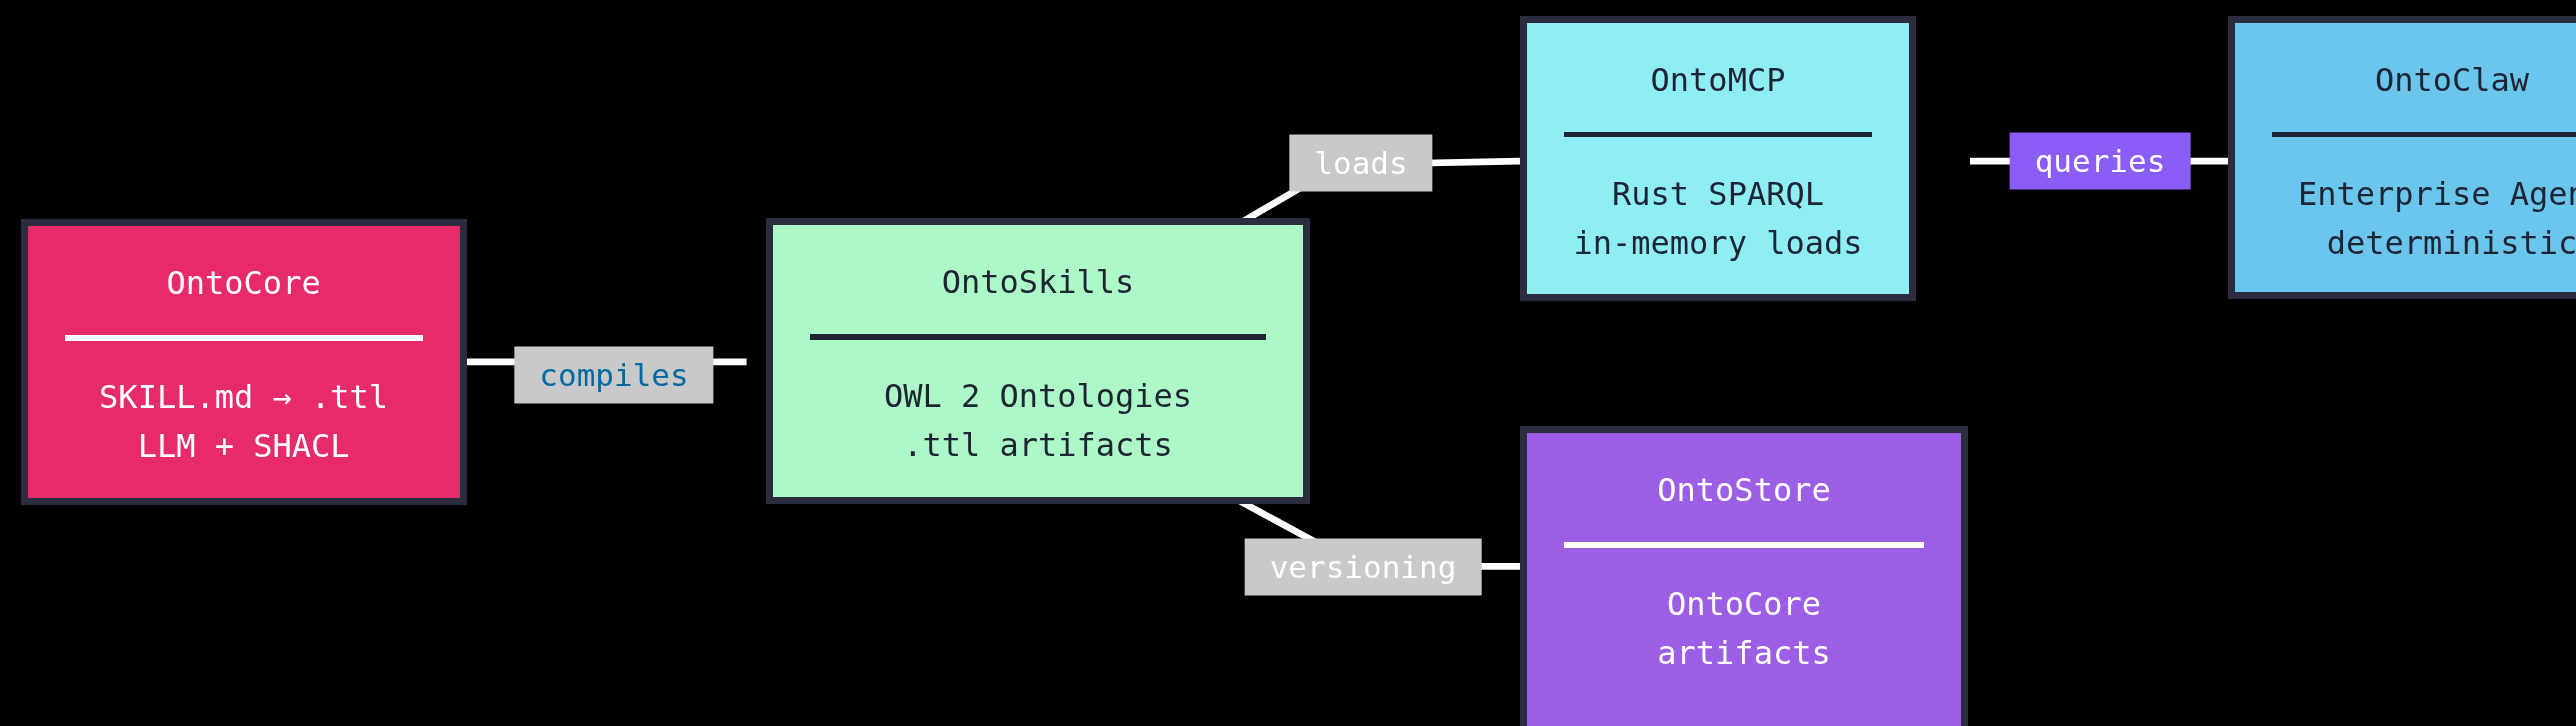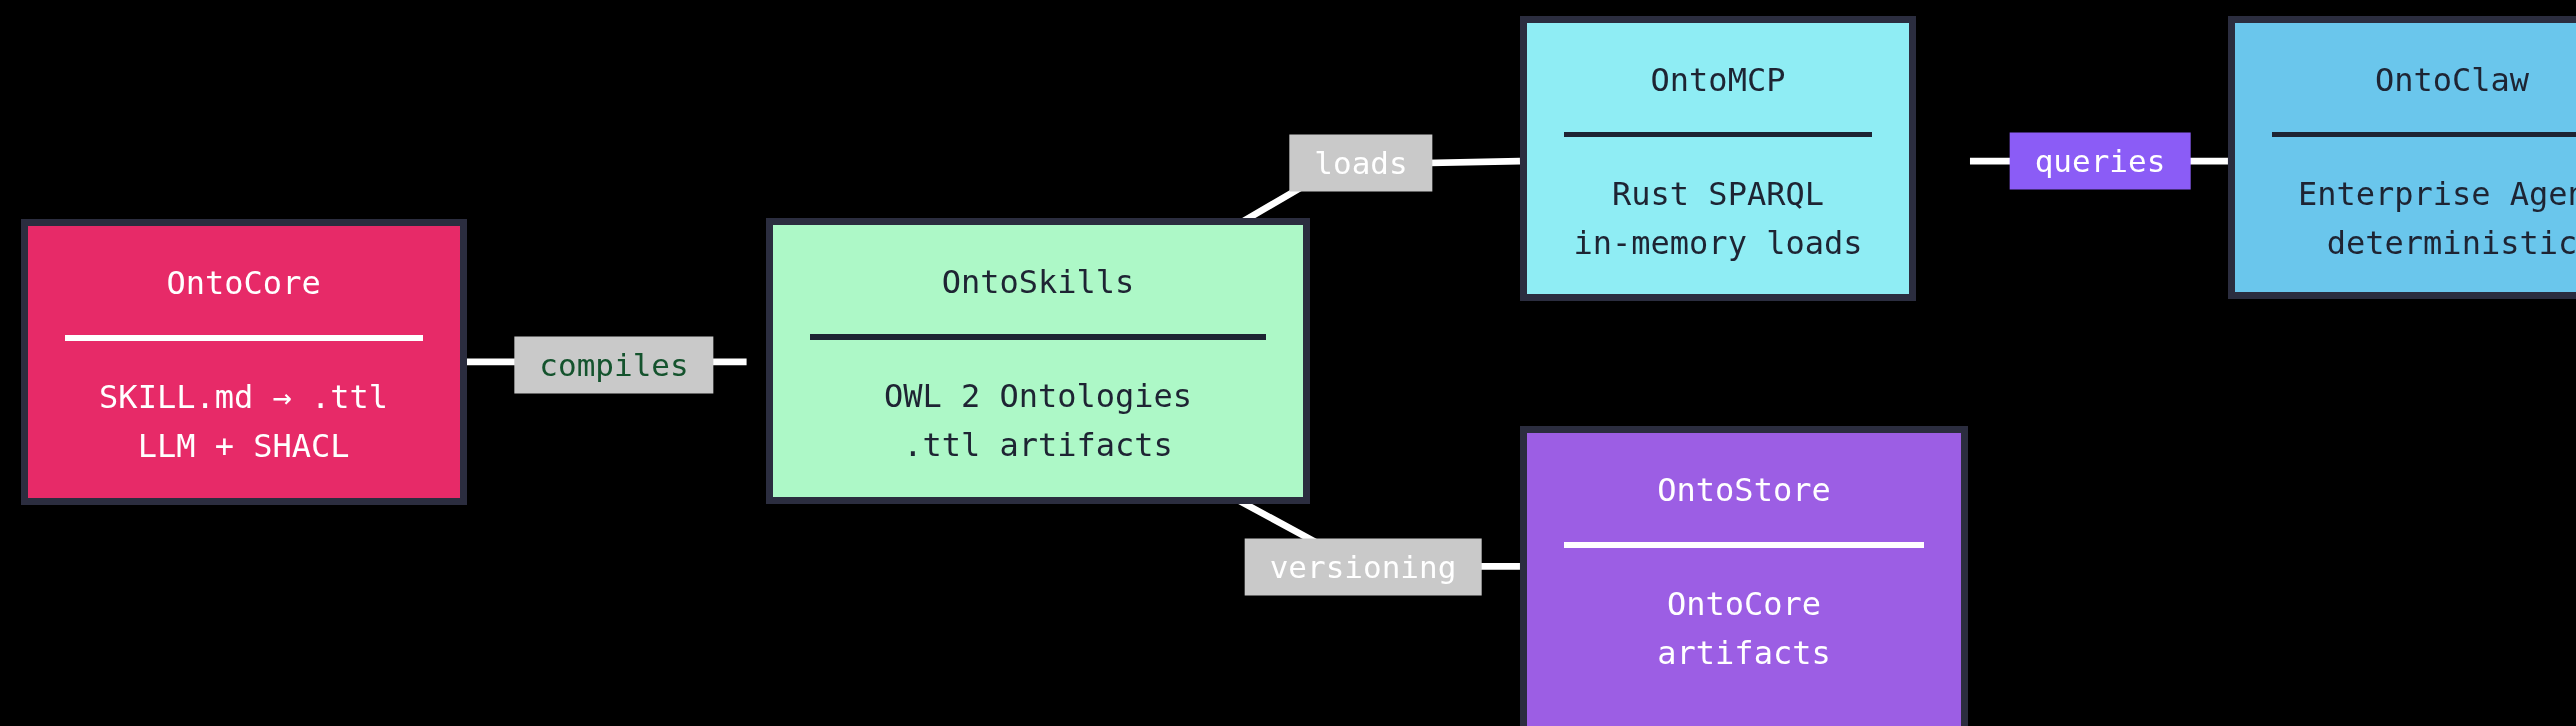--- a/index.html
+++ b/index.html
@@ -131,19 +131,19 @@
     <div class="node-line2">deterministic</div>
   </div>
 
   <div class="node" id="node-ontostore" style="background: rgb(156, 94, 228); border-color: rgb(43, 45, 63); color: rgb(255, 255, 255);">
     <div class="node-title">OntoStore</div>
     <div class="node-divider" style="background: rgb(255, 255, 255);"></div>
     <div class="node-line1">OntoCore</div>
     <div class="node-line2">artifacts</div>
   </div>
 
-  <div class="edge-label" id="edge-label-compiles" style="background: rgb(201, 201, 201); color: #14532d;">compiles</div>
+  <div class="edge-label" id="edge-label-compiles" style="background: rgb(201, 201, 201); color: #0369a1; margin-top: 10px;">compiles</div>
   <div class="edge-label" id="edge-label-loads" style="background: rgb(201, 201, 201); color: rgb(255, 255, 255);">loads</div>
   <div class="edge-label" id="edge-label-queries" style="background: #8b5cf6; color: rgb(255, 255, 255);">queries</div>
   <div class="edge-label" id="edge-label-distributes" style="background: rgb(201, 201, 201); color: rgb(255, 255, 255);">versioning</div>
 
 </div>
 
 
 </body></html>

